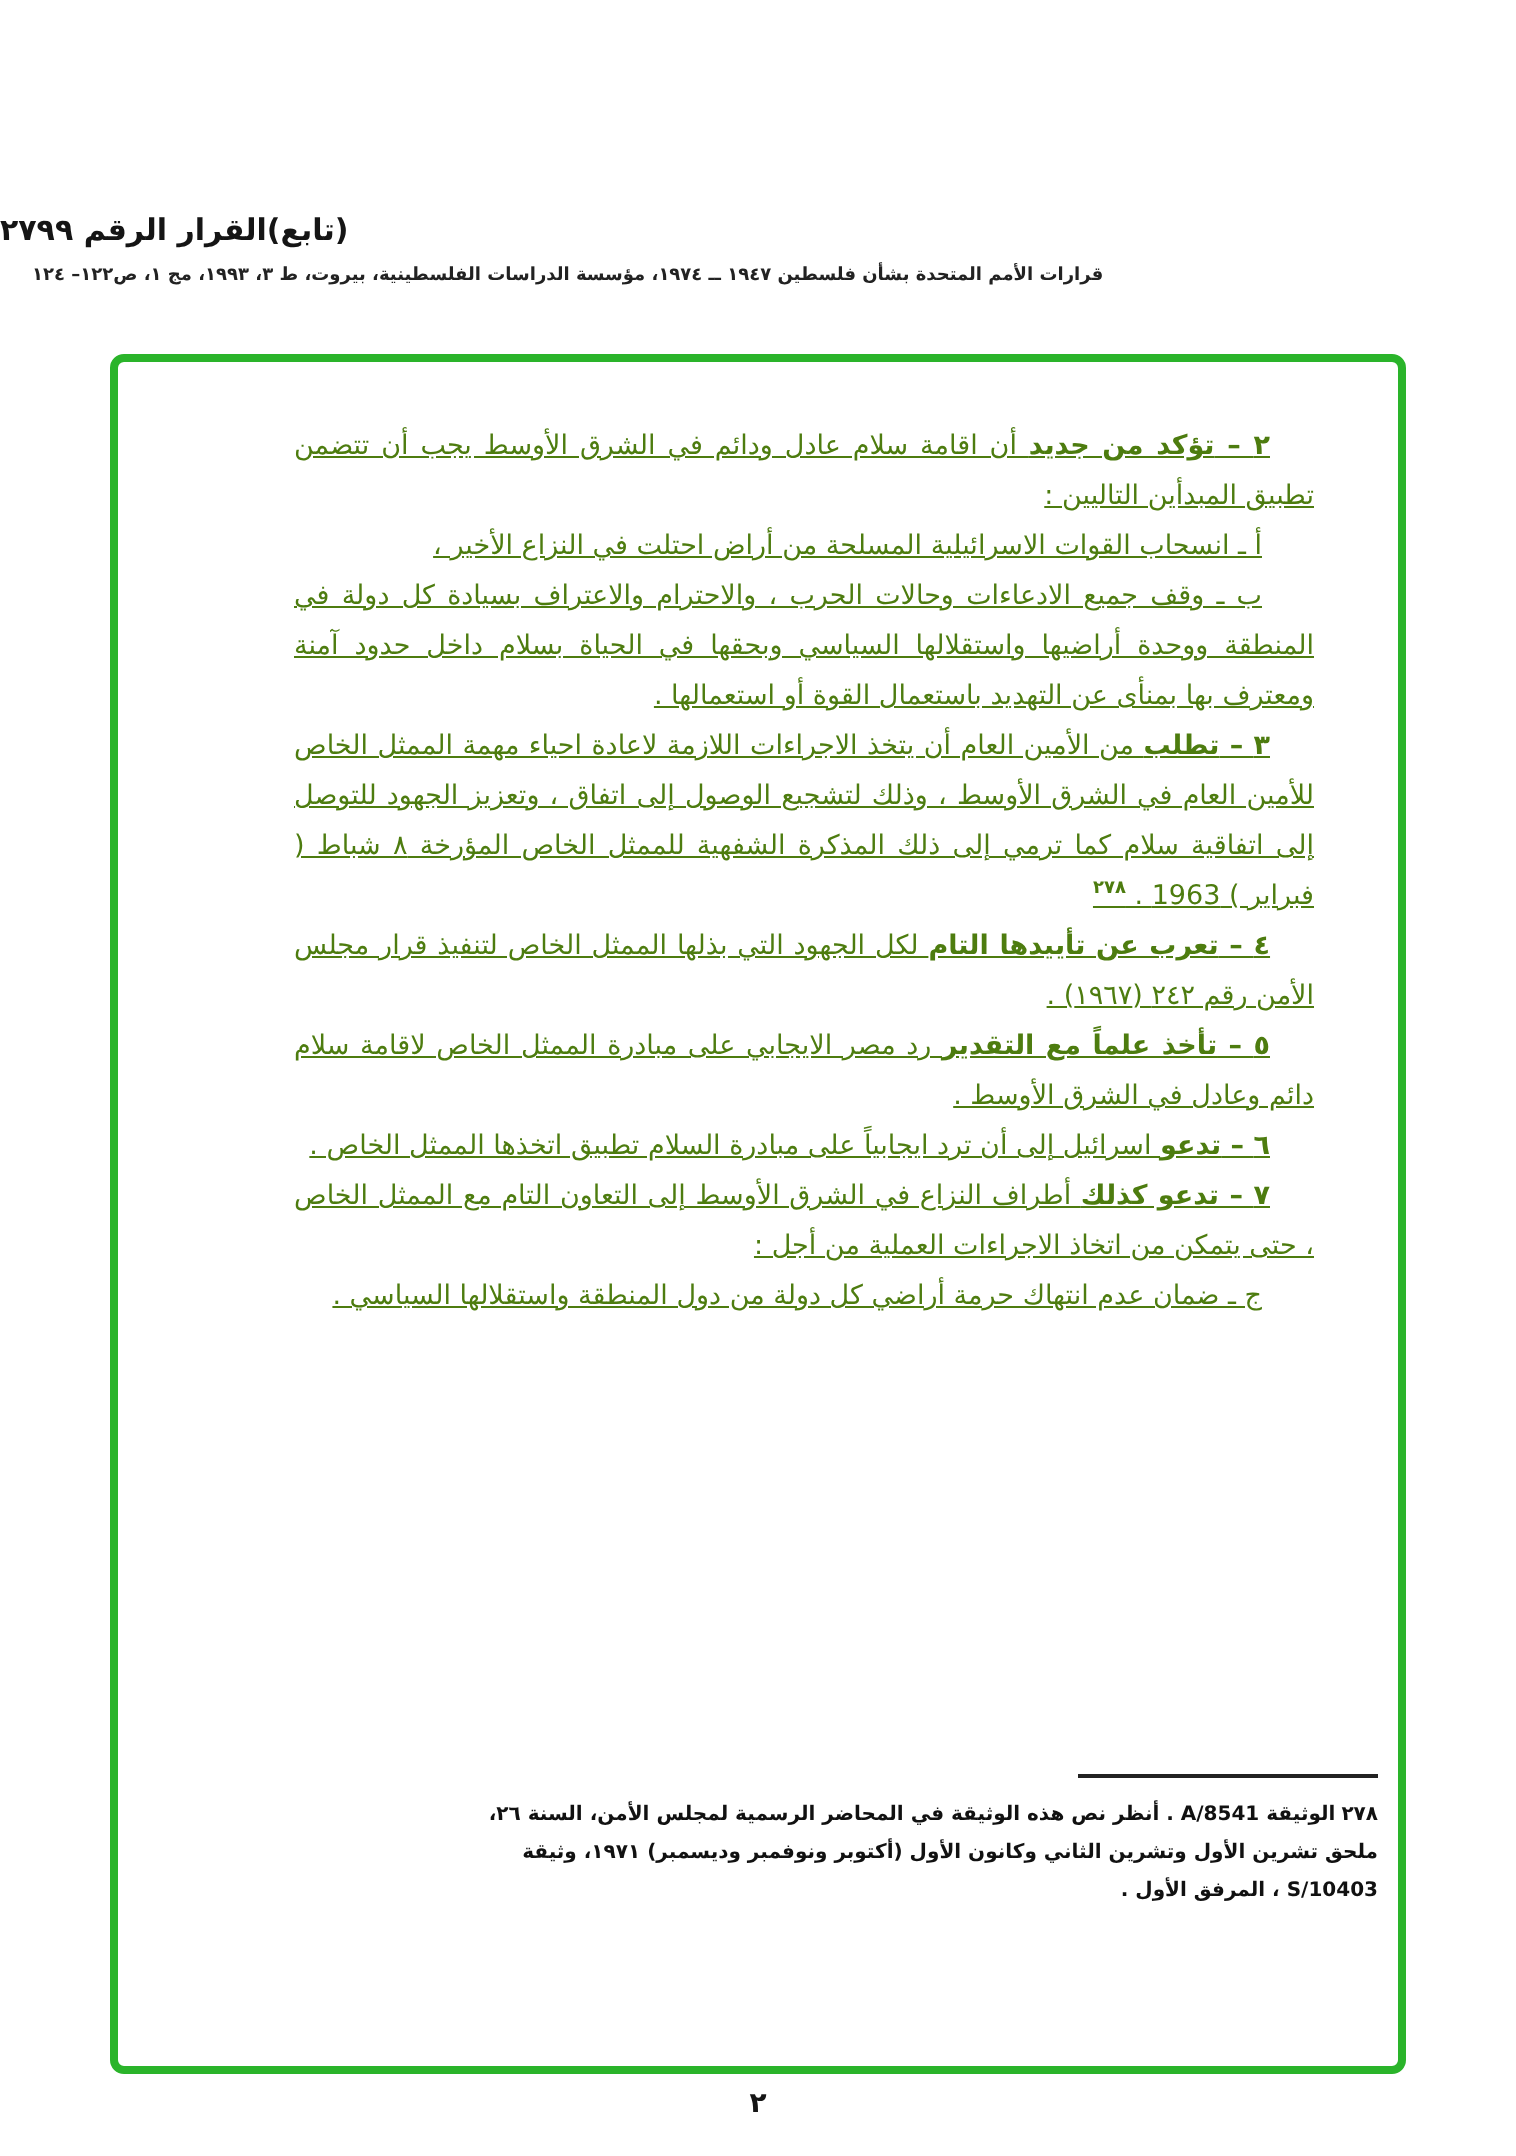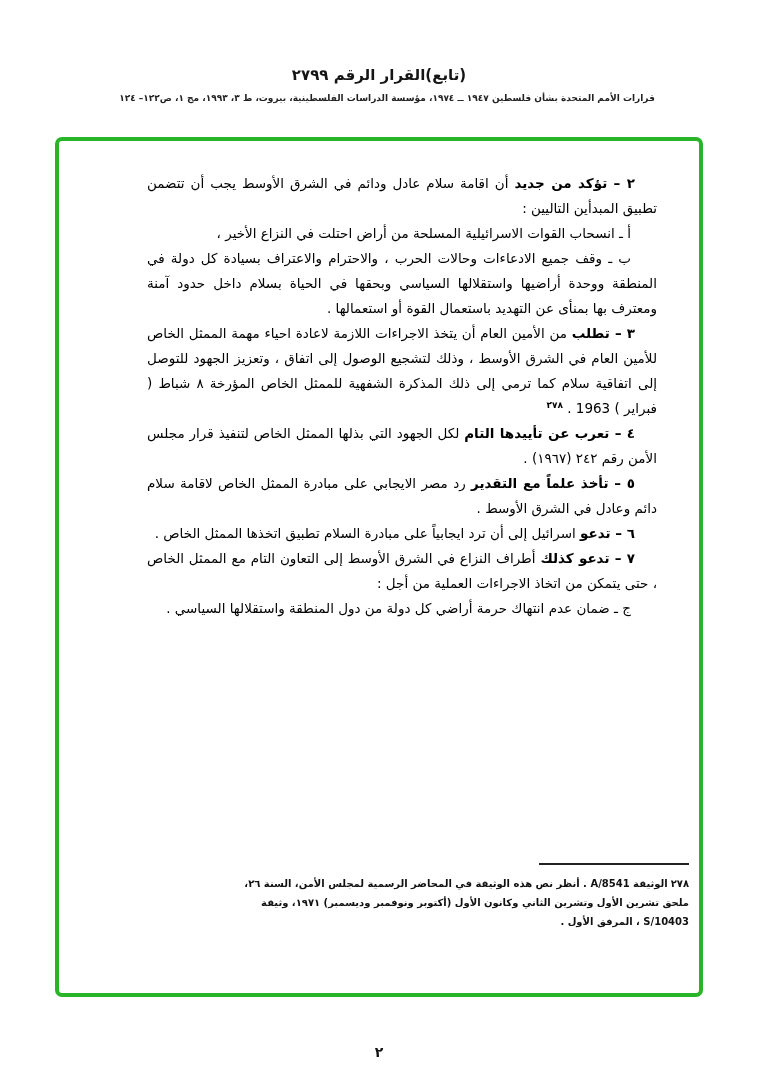--- a/index.html
+++ b/index.html
@@ -4,50 +4,51 @@
 <style>
   * { margin: 0; padding: 0; box-sizing: border-box; }
   html, body { background: #ffffff; }
   body {
     width: 758px; height: 1078px;
     position: relative;
     font-family: "DejaVu Sans", sans-serif;
     color: #151515;
     overflow: hidden;
   }
-  .header { text-align: center; padding-top: 66px; direction: rtl; }
+  .header { text-align: left; padding-top: 106px; direction: rtl; }
   .doc-title { font-size: 15px; font-weight: bold; letter-spacing: 1px; }
   .doc-citation { font-size: 9px; font-weight: bold; margin-top: 9px; color: #222; margin-left: 16px; }
 
   .frame {
     width: 648px; height: 860px;
     margin: 34px auto 0 auto;
     border: 4px solid #2ab42a;
     border-radius: 7px;
     direction: rtl;
     position: relative;
     overflow: hidden;
     background: #ffffff;
   }
   .content {
     margin: 30px 42px 0 88px;
     font-size: 13.5px;
     line-height: 25px;
     text-align: justify;
-    color: #000000;
+    color: #4d7c0f;
+    text-decoration: underline;
   }
   .para { text-indent: 22px; margin: 0; }
   .sub  { text-indent: 26px; }
   .num  { font-weight: bold; }
   .bold { font-weight: bold; }
   sup.fnref { font-size: 9px; line-height: 0; vertical-align: super; font-weight: bold; }
 
   .footnote {
     position: absolute;
-    top: 722px; right: 10px;
+    top: 706px; right: 10px;
     width: 330px;
     direction: rtl;
     text-align: right;
   }
   .fn-rule {
     width: 150px; height: 0;
     border-top: 2px solid #222;
     margin: 0 0 9px 0;
   }
   .fn-line {

